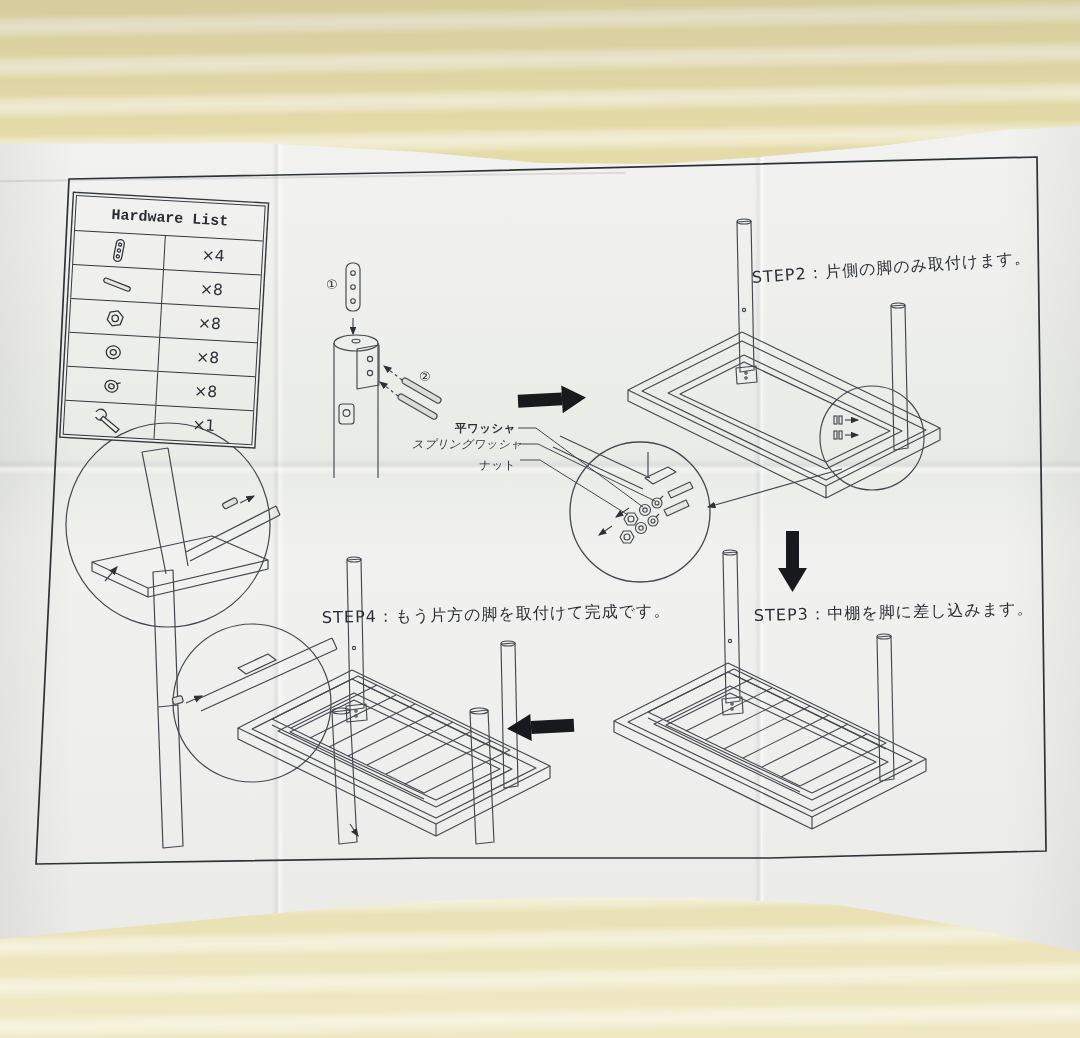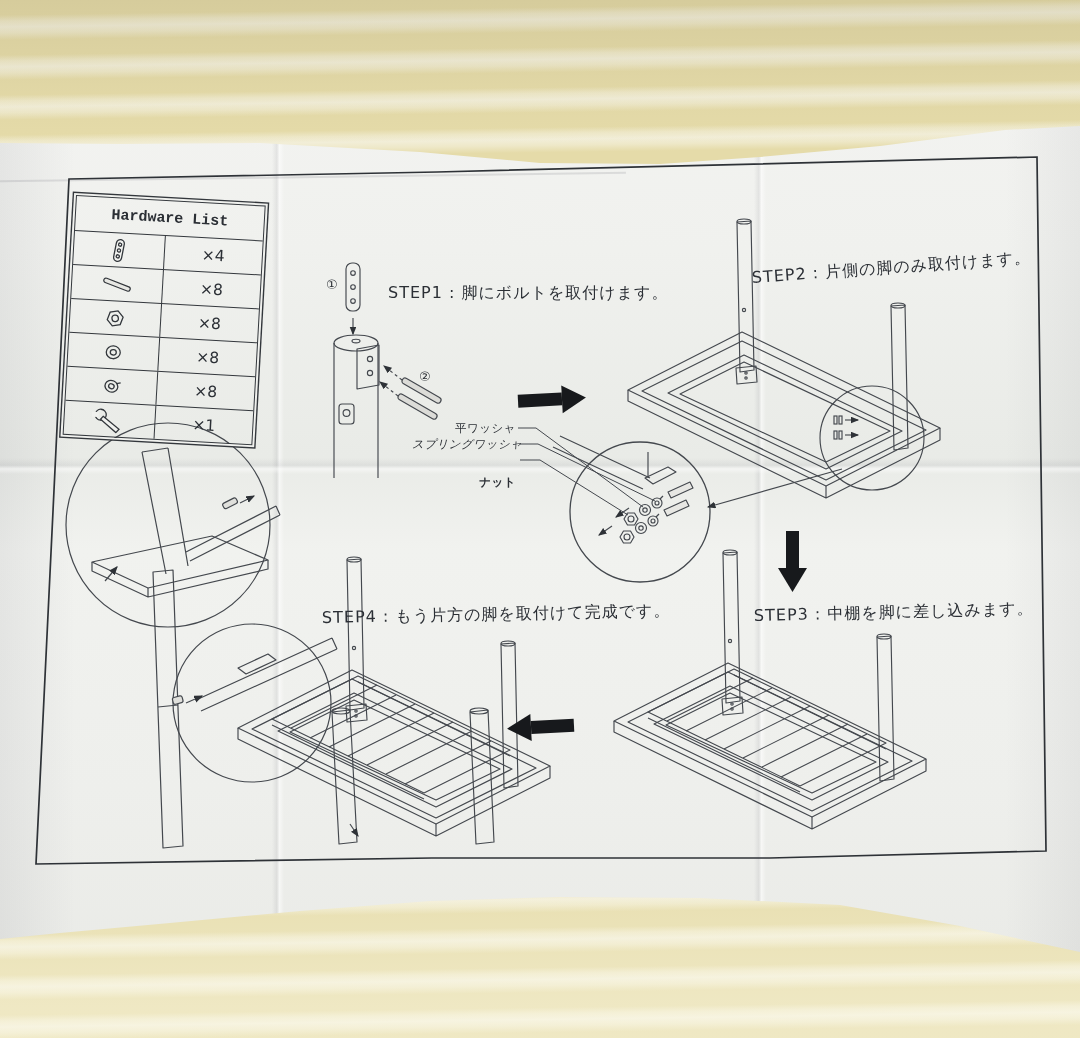--- a/index.html
+++ b/index.html
@@ -273,25 +273,24 @@
         <svg width="36" height="26" viewBox="0 0 36 26" fill="none" stroke="#33373c" stroke-width="1.3">
           <circle cx="9" cy="8" r="5.5"></circle>
           <rect x="0" y="5.5" width="7" height="5" fill="#f0f1ee" stroke="none"></rect>
           <path d="M11.5,9.5 L28,21.5 L25,25 L9,12.5 Z" fill="#f0f1ee"></path>
         </svg>
       </div>
       <div class="hw-qty-cell">×1</div>
     </div>
   </div>
 
-  <div class="txt step-text" style="left:388px;top:283px;">STEP1 : 脚にボルトを取付けます。</div>
   <div class="txt step-text" style="left:752px;top:268px;transform:rotate(-4.2deg);transform-origin:left center;">STEP2 : 片側の脚のみ取付けます。</div>
   <div class="txt step-text" style="left:754px;top:606px;transform:rotate(-1.5deg);transform-origin:left center;">STEP3 : 中棚を脚に差し込みます。</div>
   <div class="txt step-text" style="left:322px;top:608px;transform:rotate(-1.2deg);transform-origin:left center;">STEP4 : もう片方の脚を取付けて完成です。</div>
 
-  <div class="txt part-label" style="left:428px;top:421px;width:88px;">平ワッシャ</div>
+  <div class="txt part-label" style="left:428px;top:421px;width:88px;font-weight:bold;">平ワッシャ</div>
   <div class="txt part-label" style="left:412px;top:437px;width:106px;font-style:italic;">スプリングワッシャ</div>
-  <div class="txt part-label" style="left:428px;top:475px;width:88px;font-weight:bold;">ナット</div>
+  <div class="txt part-label" style="left:428px;top:458px;width:88px;">ナット</div>
 
   <div class="txt callout-num" style="left:326px;top:277px;">①</div>
   <div class="txt callout-num" style="left:419px;top:369px;">②</div>
 
 </div>
 
 </body></html>

